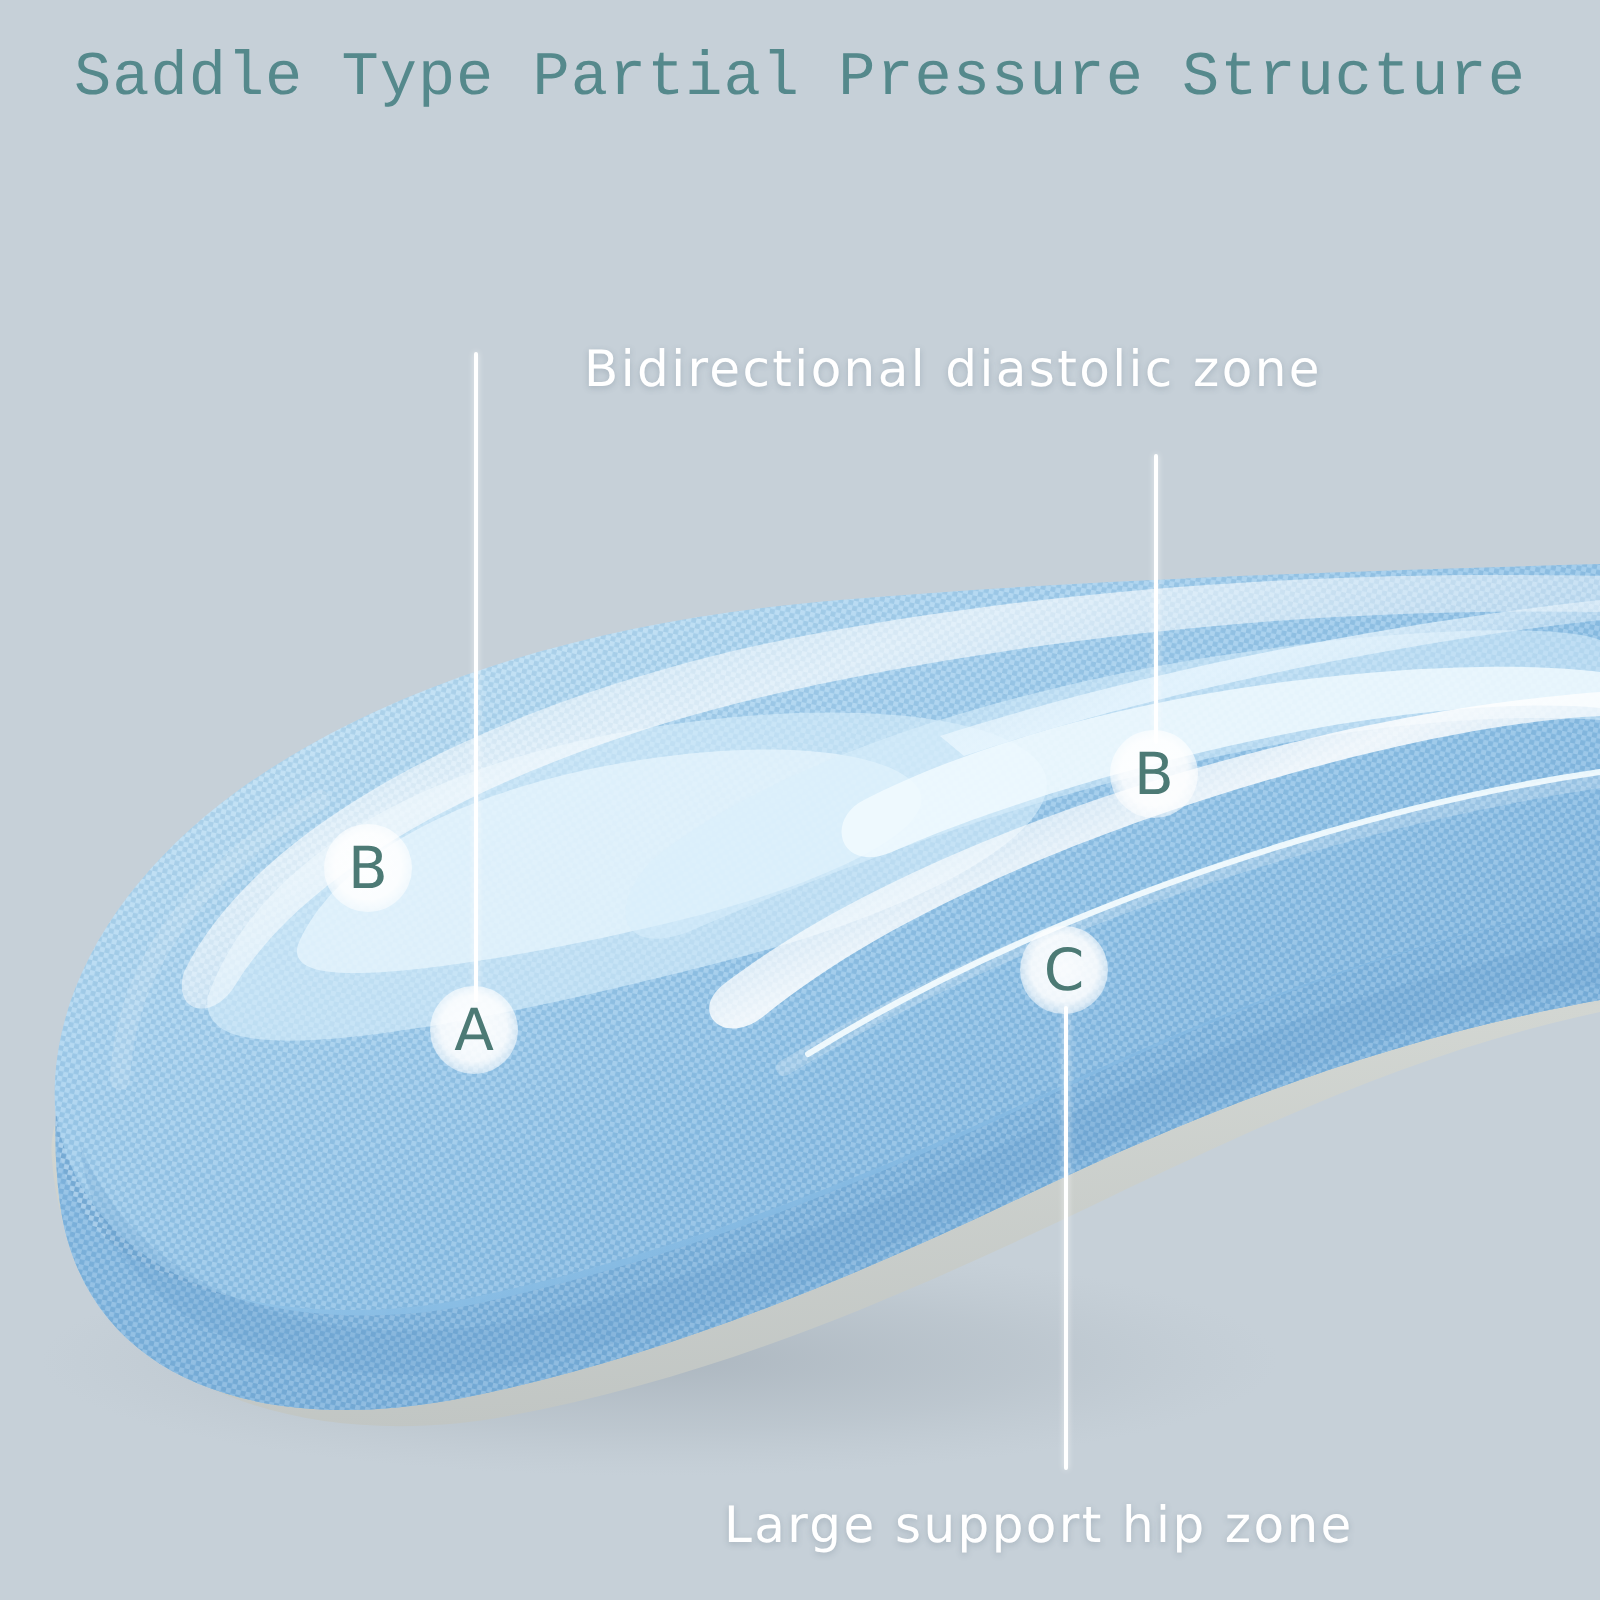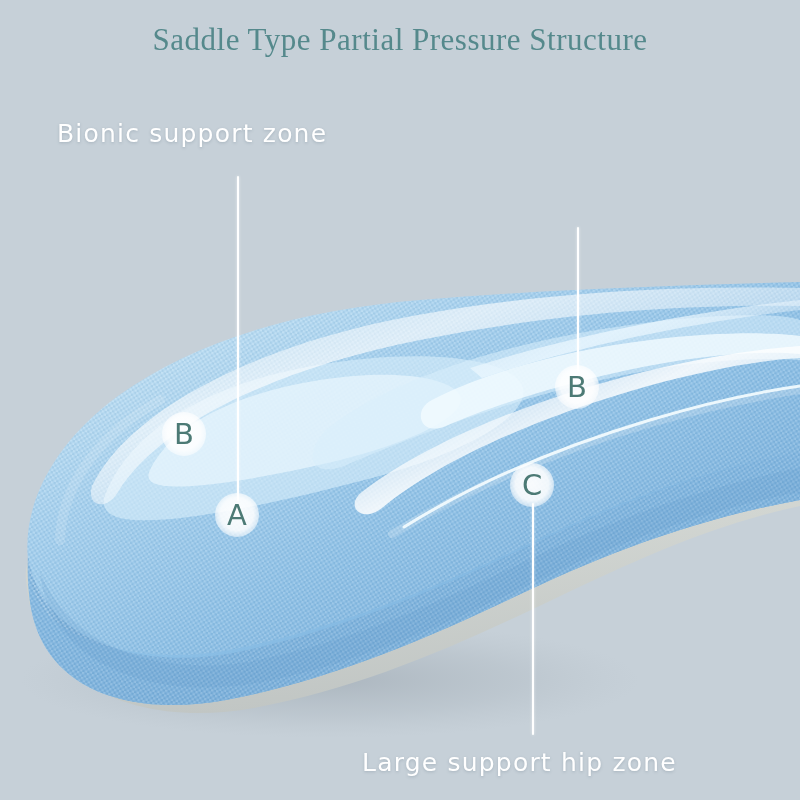--- a/index.html
+++ b/index.html
@@ -18,21 +18,21 @@
     user-select: none;
   }
 
   
   #title {
     position: absolute;
     left: 0;
     top: 22px;
     width: 800px;
     text-align: center;
-    font-family: Liberation Serif, serif;
+    font-family: Liberation Mono, monospace;
     font-size: 31px;
     letter-spacing: 0.5px;
     color: #55898c;
     font-weight: 400;
     white-space: nowrap;
   }
 
   
   #artwork {
     position: absolute;
@@ -290,22 +290,22 @@
              C 704,510 614,544 530,584 C 444,625 356,664 262,682
              C 160,702 50,668 40,572 Z" fill="#5f96c6" opacity="0.16"></path>
   </svg>
 
   <div id="title">Saddle Type Partial Pressure Structure</div>
 
   <div class="leader" id="leader-a"></div>
   <div class="leader" id="leader-b"></div>
   <div class="leader" id="leader-c"></div>
 
-  <div class="callout-label" id="label-bionic">Bionic support zone</div>
-
+
+  <div class="callout-label" id="label-bidirect">Bidirectional diastolic zone</div>
 
   <div class="callout-label" id="label-hip">Large support hip zone</div>
 
   <div class="badge" id="badge-b1">B</div>
   <div class="badge" id="badge-a">A</div>
   <div class="badge" id="badge-b2">B</div>
   <div class="badge" id="badge-c">C</div>
 
 </div>
 

